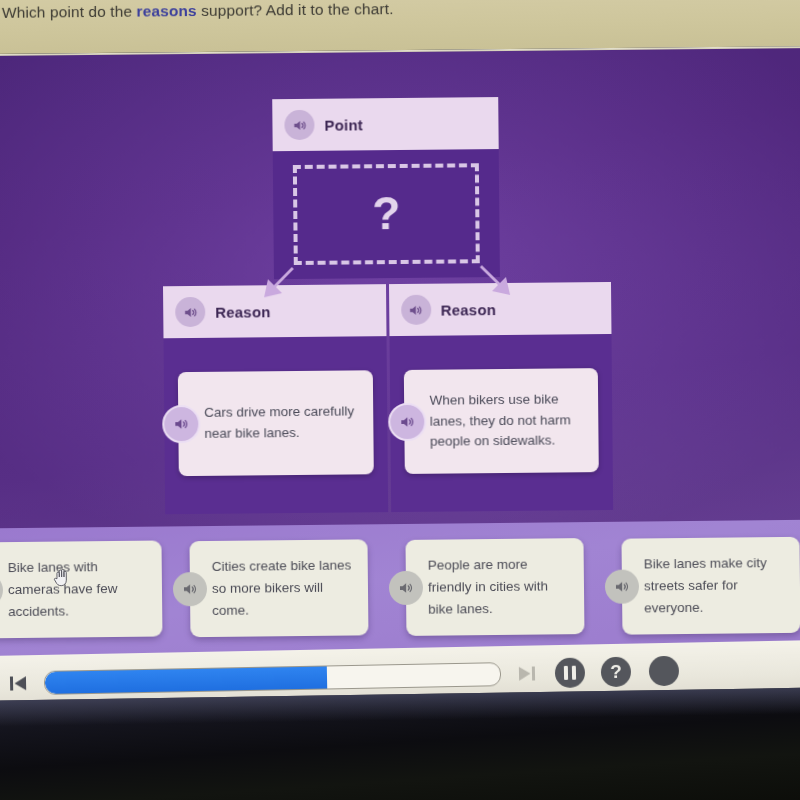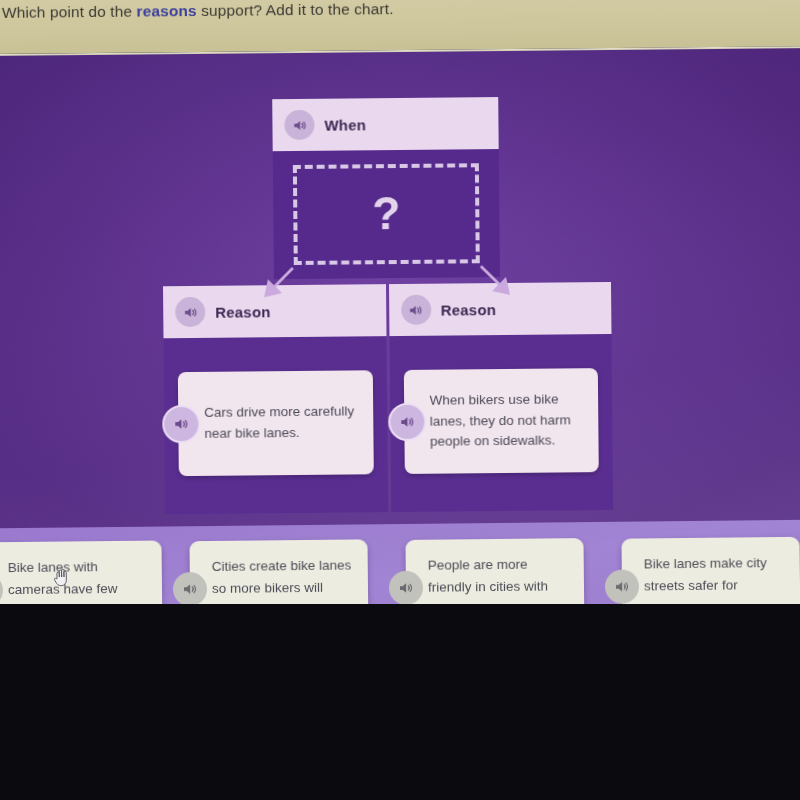--- a/index.html
+++ b/index.html
@@ -9,21 +9,21 @@
     width: 800px;
     height: 800px;
     overflow: hidden;
     background: #0a0a0f;
     font-family: "Liberation Sans", sans-serif;
   }
 
   #screen {
     position: relative;
     width: 800px;
-    height: 604px;
+    height: 800px;
     overflow: hidden;
   }
 
   
   .laptop-bezel-bottom {
     position: absolute;
     left: -20px;
     top: 694px;
     width: 860px;
     height: 130px;
@@ -367,21 +367,21 @@
 
     <div class="point-block">
       <div class="hdr-bar">
         <span class="spk">
           <svg width="17" height="17" viewBox="0 0 24 24" aria-hidden="true">
             <path d="M4 9.5h3.6L12.2 5.6v12.8L7.6 14.5H4z" fill="#6e4f8c"></path>
             <path d="M15 9.2a4 4 0 0 1 0 5.6" stroke="#6e4f8c" stroke-width="1.8" fill="none" stroke-linecap="round"></path>
             <path d="M17.4 7.1a7 7 0 0 1 0 9.8" stroke="#6e4f8c" stroke-width="1.6" fill="none" stroke-linecap="round"></path>
           </svg>
         </span>
-        <span class="hdr-label">When</span>
+        <span class="hdr-label">Point</span>
       </div>
       <div class="point-body">
         <div class="dropzone">
           <span class="qmark">?</span>
         </div>
       </div>
     </div>
 
     <div class="arrow" style="left:250px; top:212px;">
       <svg width="52" height="42" viewBox="0 0 52 42">

